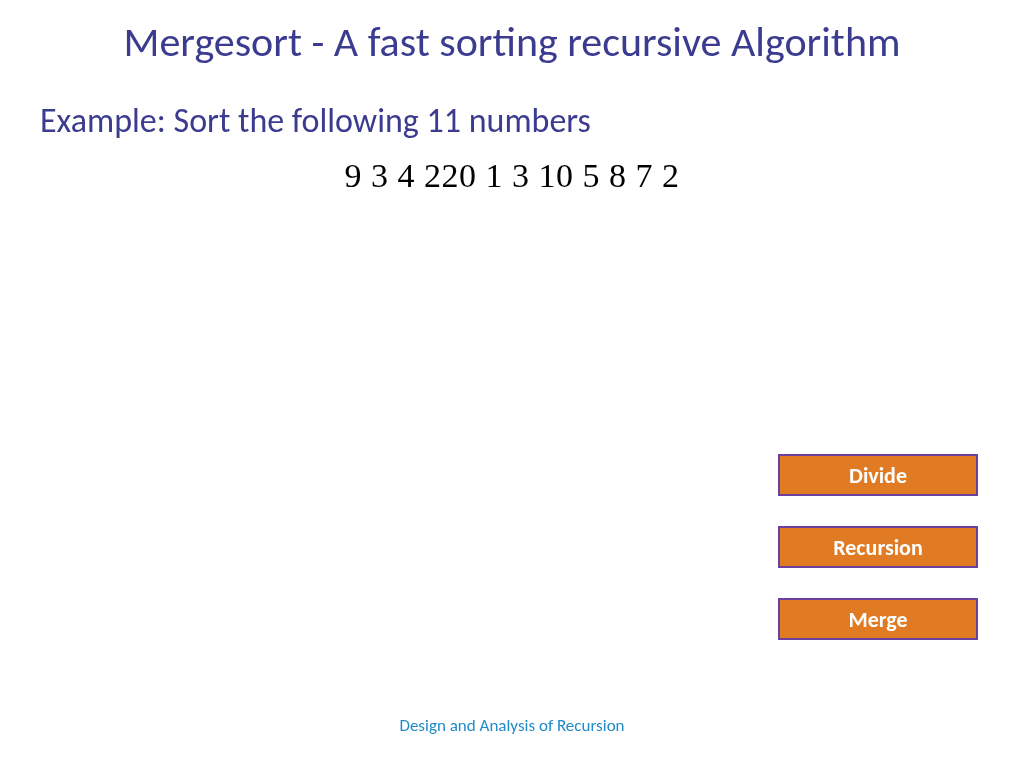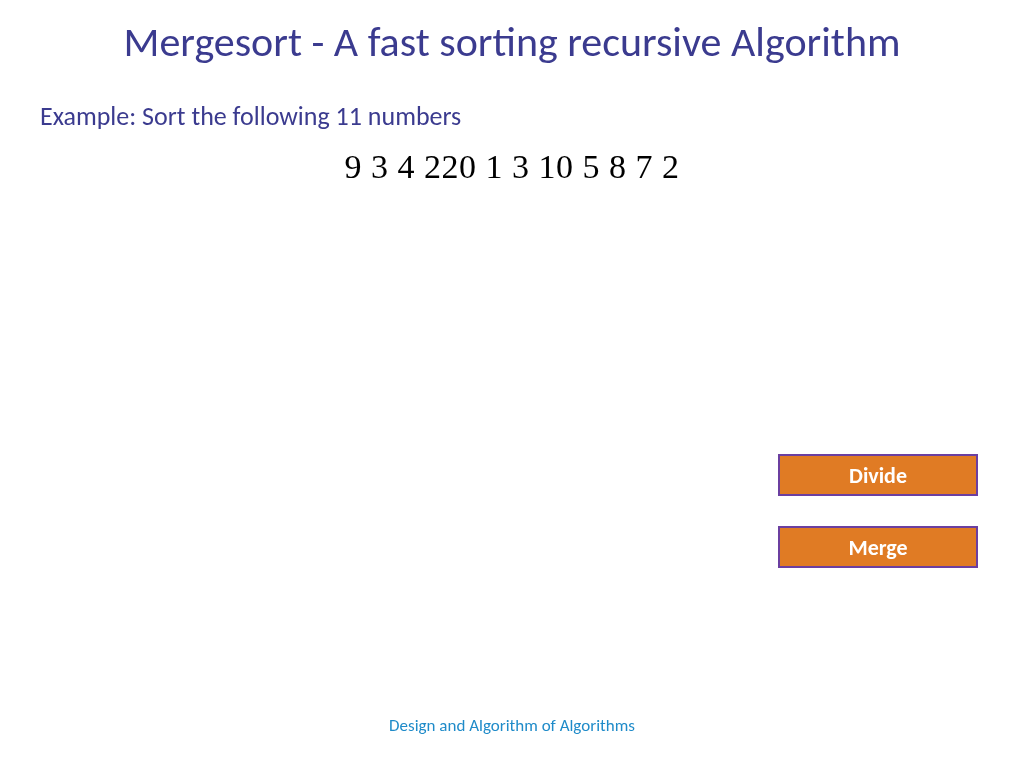--- a/index.html
+++ b/index.html
@@ -43,21 +43,21 @@
   .kw {
     color: #e03020;
     font-weight: bold;
   }
   .rec-link {
     color: #e03020;
     text-decoration: underline;
   }
   .example-head {
     color: #3b3b8f;
-    font-size: 26px;
+    font-size: 34px;
     padding: 26px 40px 0 40px;
   }
   .numbers {
     font-family: "Times New Roman", serif;
     font-size: 34px;
     color: #000;
     text-align: center;
     margin-top: 16px;
     letter-spacing: 0.5px;
   }
@@ -99,16 +99,17 @@
 
 <div class="bullets">
 </div>
 
 <div class="example-head">Example: Sort the following 11 numbers</div>
 
 <div class="numbers">9 3 4 220 1 3 10 5 8 7 2</div>
 
 <div class="btn-stack">
   <div class="slide-btn">Divide</div>
+  <div class="slide-btn">Recursion</div>
   <div class="slide-btn">Merge</div>
 </div>
 
-<div class="footer">Design and Algorithm of Algorithms</div>
+<div class="footer">Design and Analysis of Recursion</div>
 
 </body></html>

